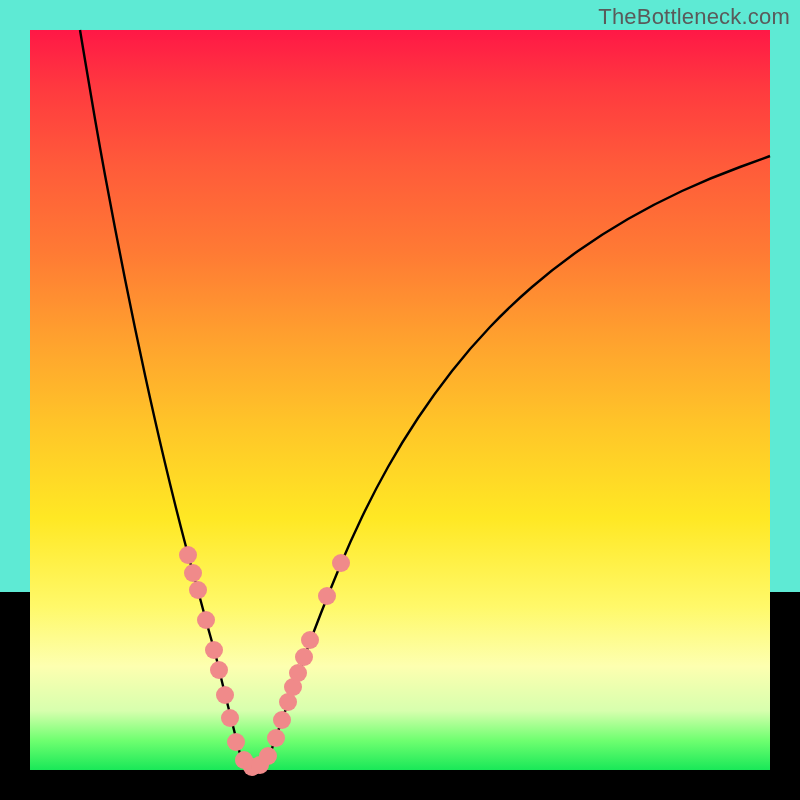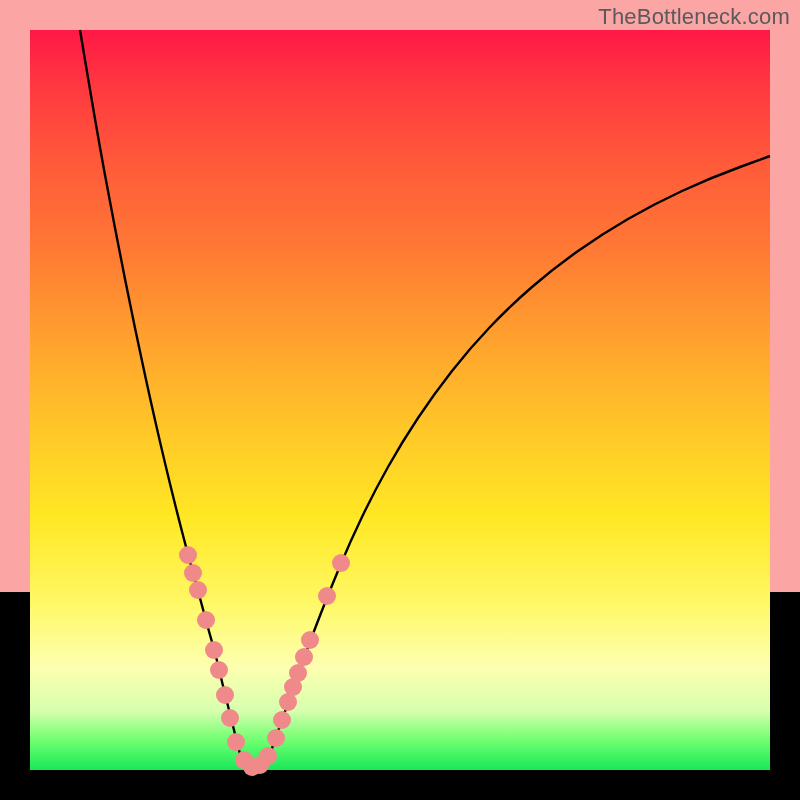--- a/index.html
+++ b/index.html
@@ -8,21 +8,21 @@
     width: 800px;
     height: 800px;
     overflow: hidden;
     background: #000;
     font-family: Arial, Helvetica, sans-serif;
   }
   .frame {
     position: relative;
     width: 800px;
     height: 592px;
-    background: #fca5a5;
+    background: #5eead4;
   }
   .plot {
     position: absolute;
     left: 30px;
     top: 30px;
     width: 740px;
     height: 740px;
     
     background: linear-gradient(
       to bottom,

